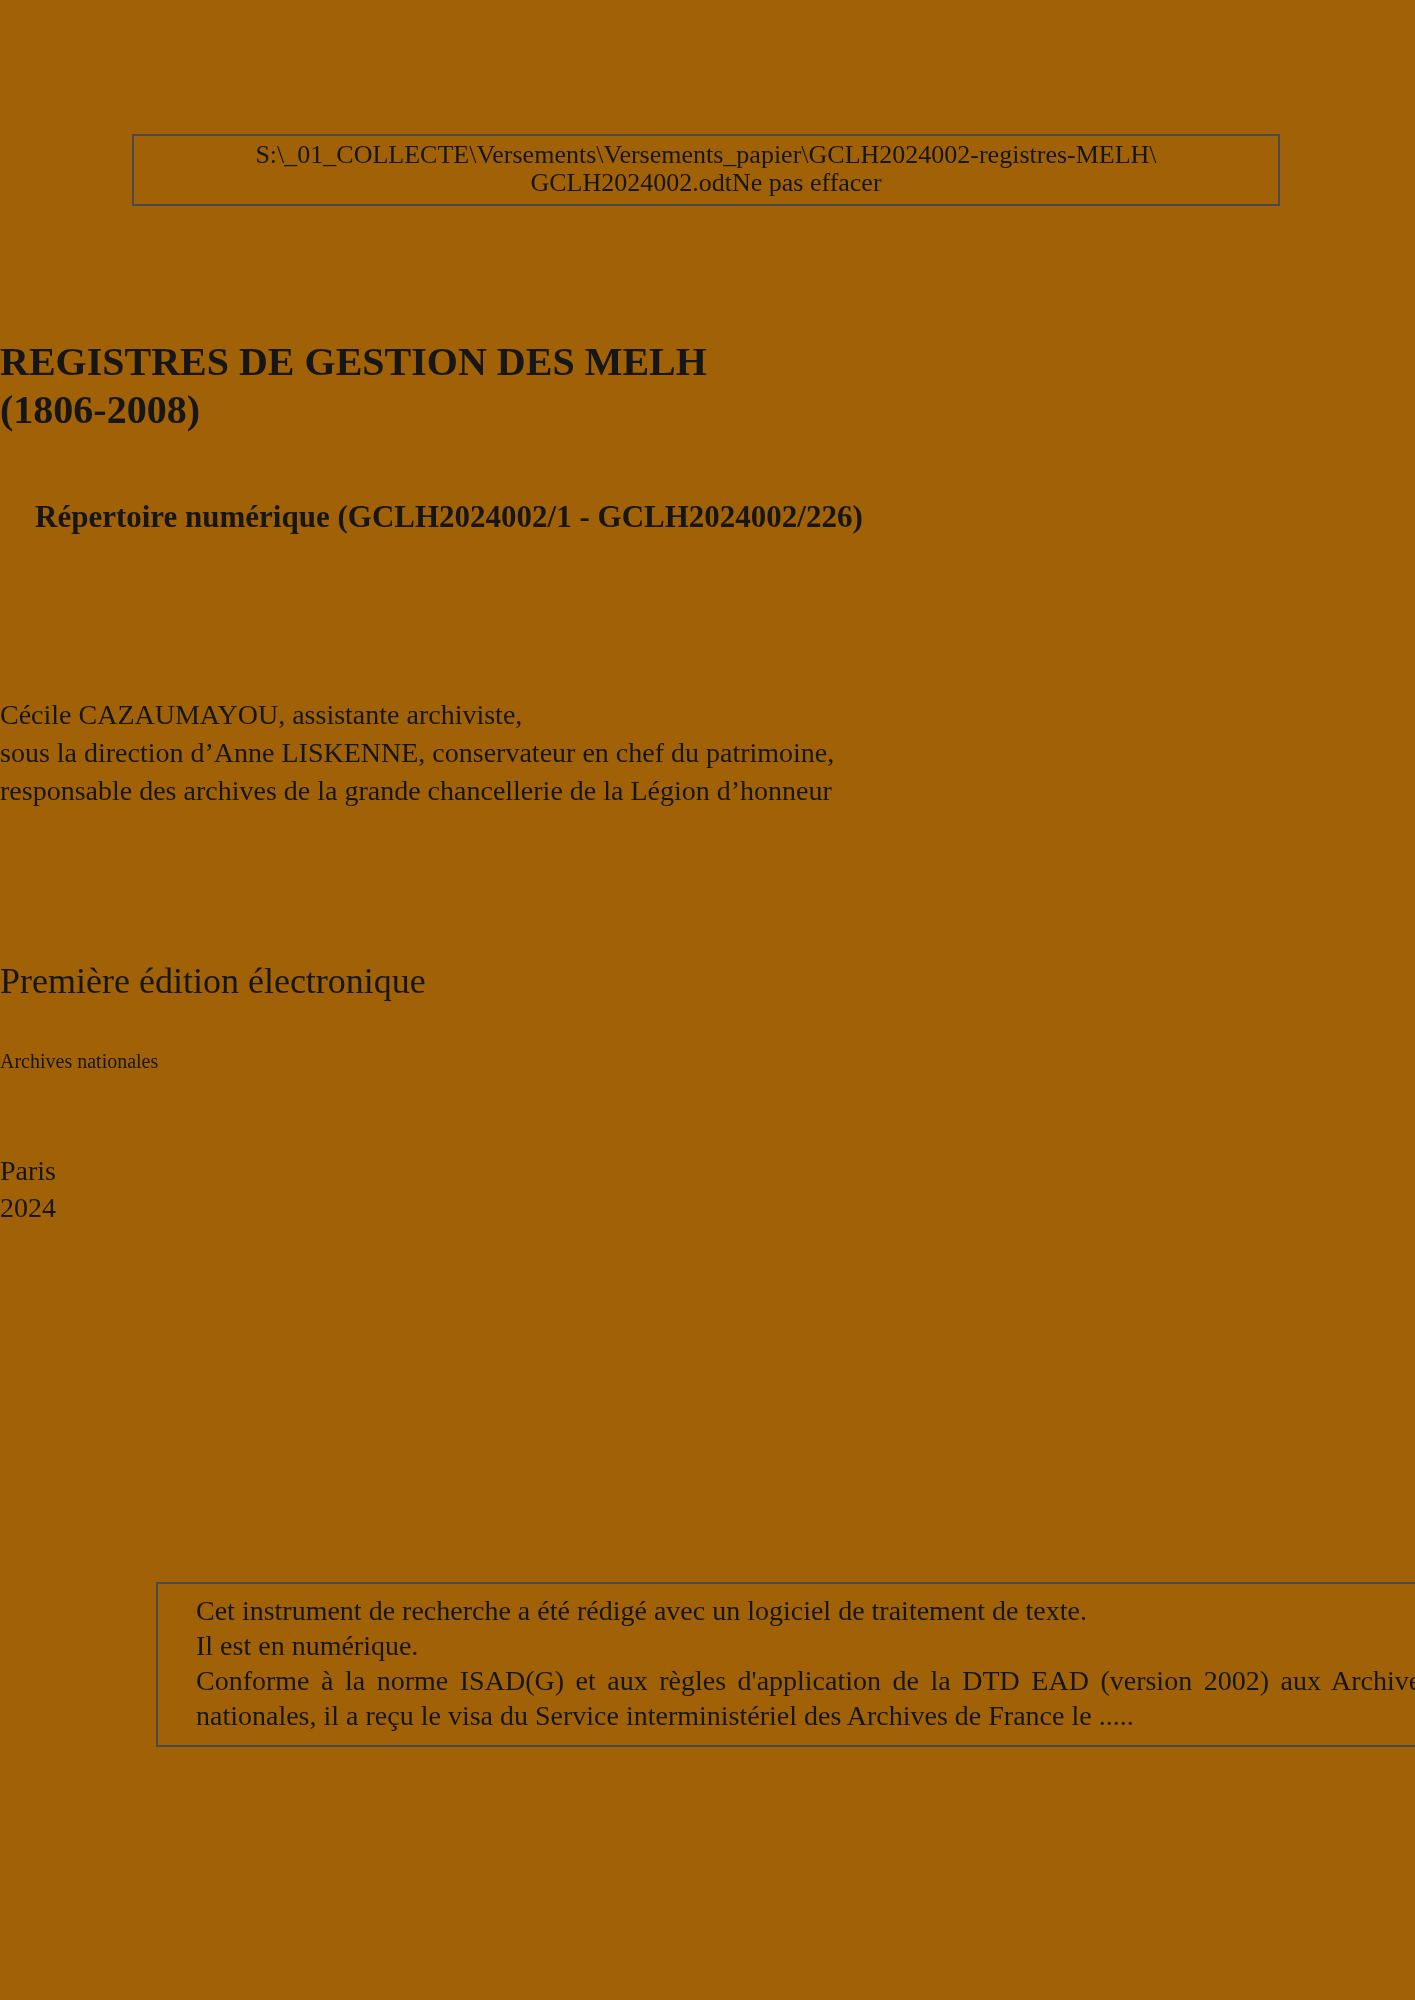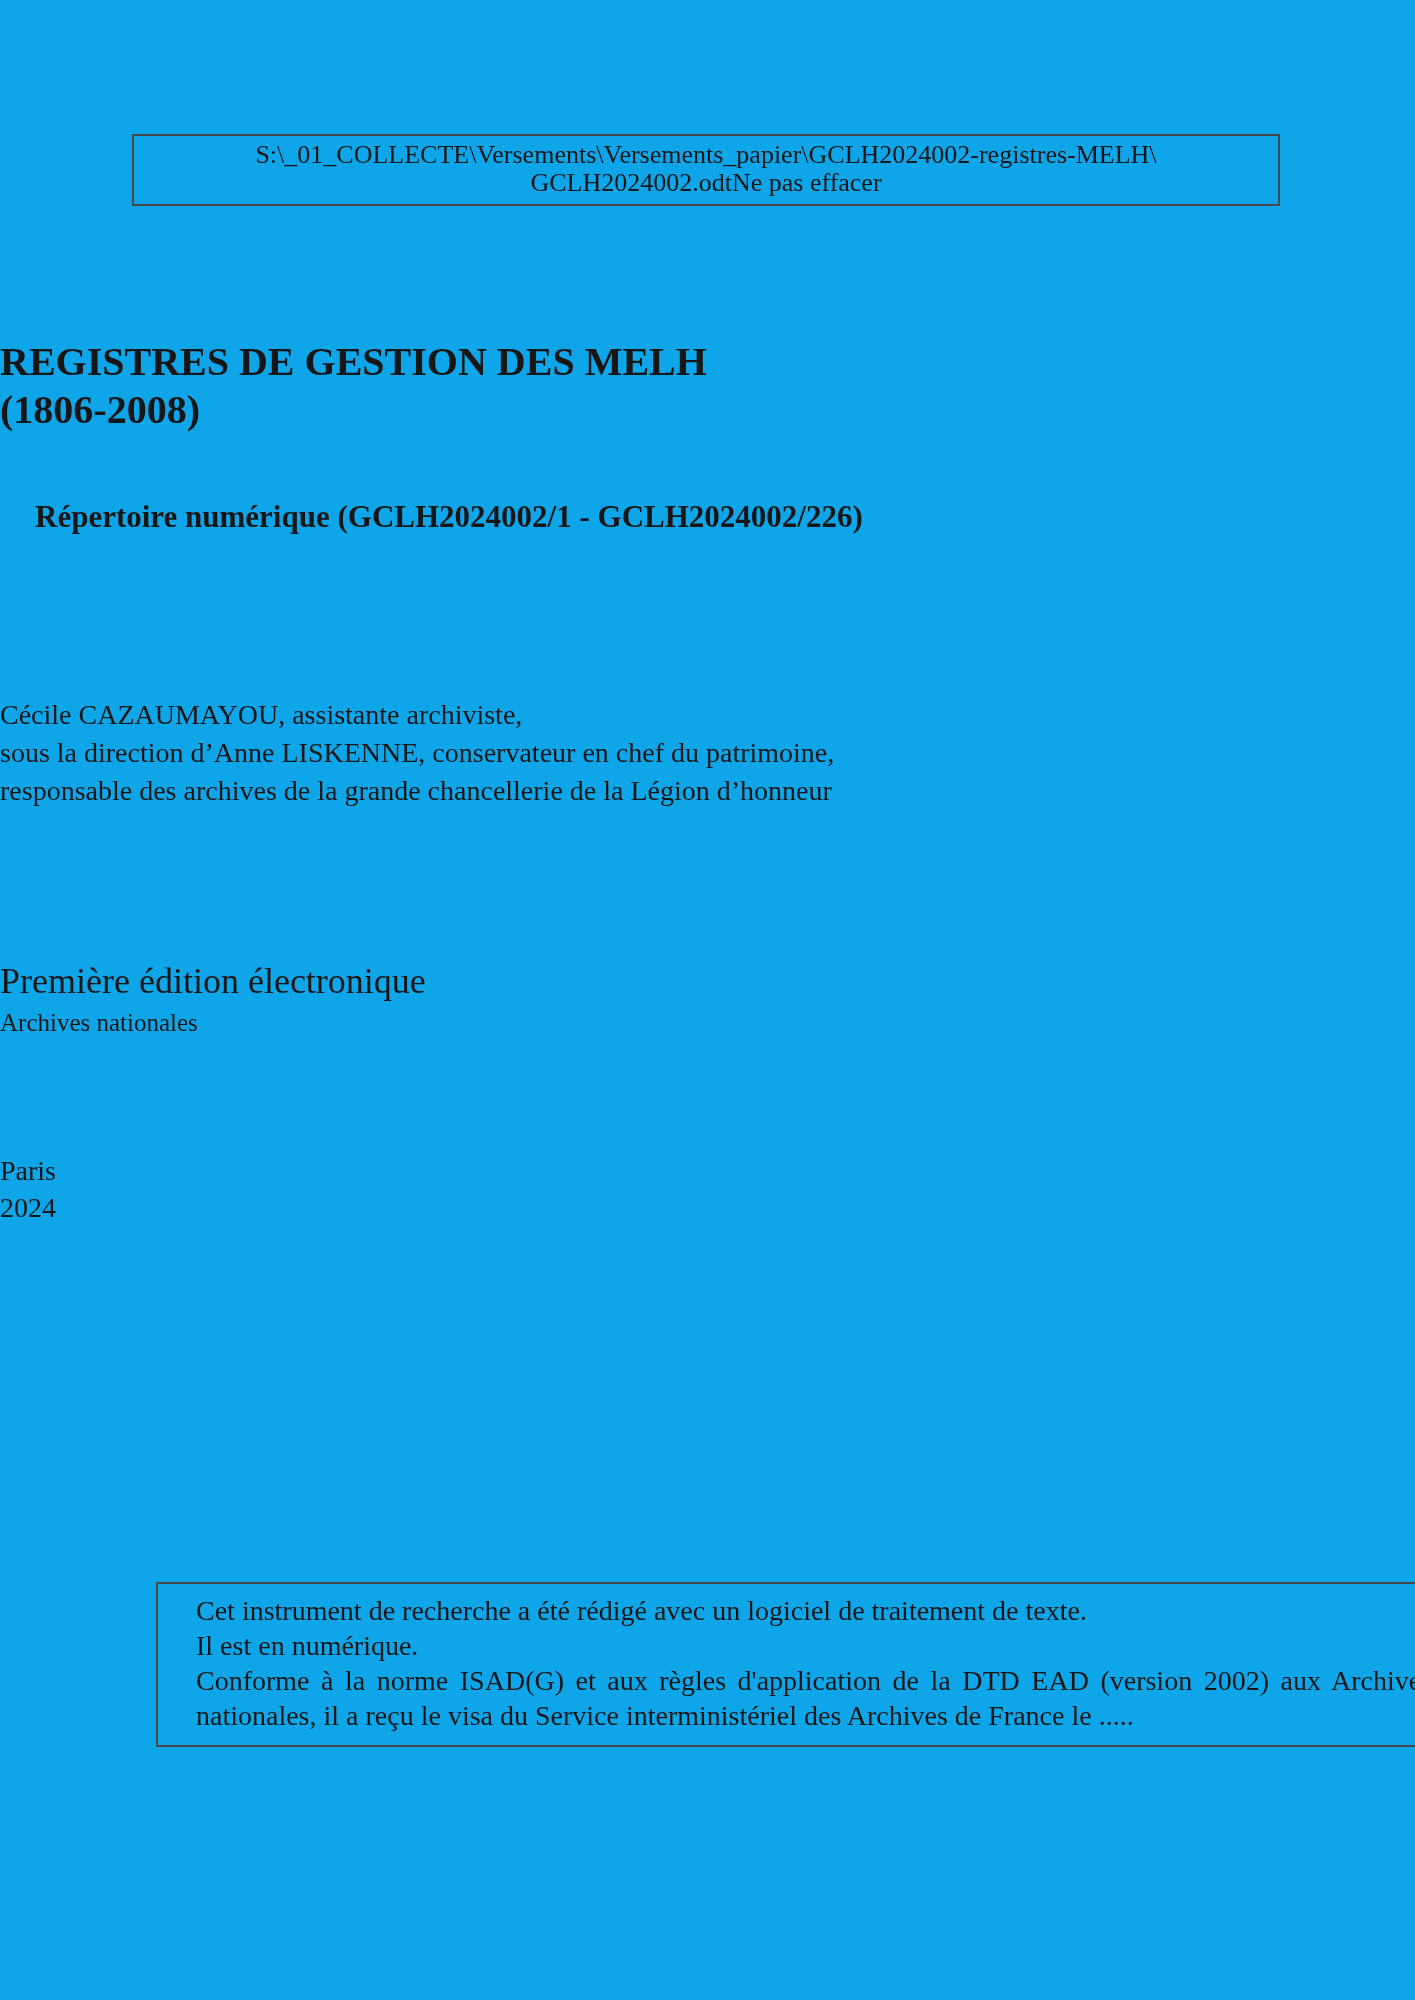--- a/index.html
+++ b/index.html
@@ -4,21 +4,21 @@
 <style>
   html, body {
     margin: 0;
     padding: 0;
     background: #ffffff;
   }
   .page {
     position: relative;
     width: 1415px;
     height: 2000px;
-    background: #0ea5e9;
+    background: #a16207;
     color: #161616;
     font-family: "Liberation Serif", "DejaVu Serif", serif;
     overflow: hidden;
   }
   .header-box {
     position: absolute;
     top: 134px;
     left: 132px;
     width: 1148px;
     box-sizing: border-box;
@@ -45,21 +45,21 @@
     line-height: 40px;
     font-weight: bold;
     padding-left: 35px;
   }
   .authors {
     top: 696px;
     font-size: 28px;
     line-height: 38px;
   }
   .edition   { top: 966px;  font-size: 36px; line-height: 30px; }
-  .publisher { top: 1008px; font-size: 25px; line-height: 30px; }
+  .publisher { top: 1046px; font-size: 20px; line-height: 30px; }
   .place     { top: 1156px; font-size: 28px; line-height: 30px; }
   .year      { top: 1193px; font-size: 28px; line-height: 30px; }
   .notice-box {
     position: absolute;
     top: 1582px;
     left: 156px;
     width: 1304px;
     box-sizing: border-box;
     border: 2px solid #4a4a4a;
     padding: 9px 26px 12px 38px;

